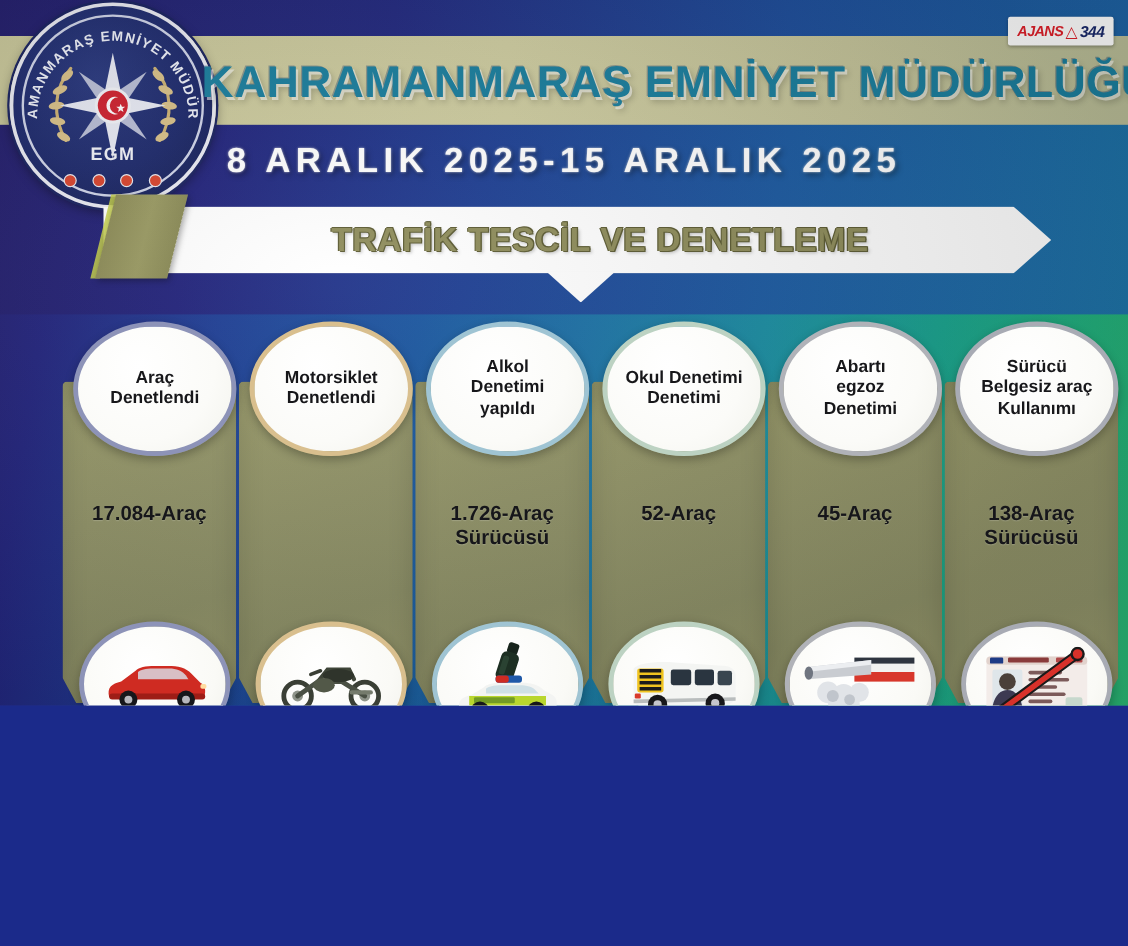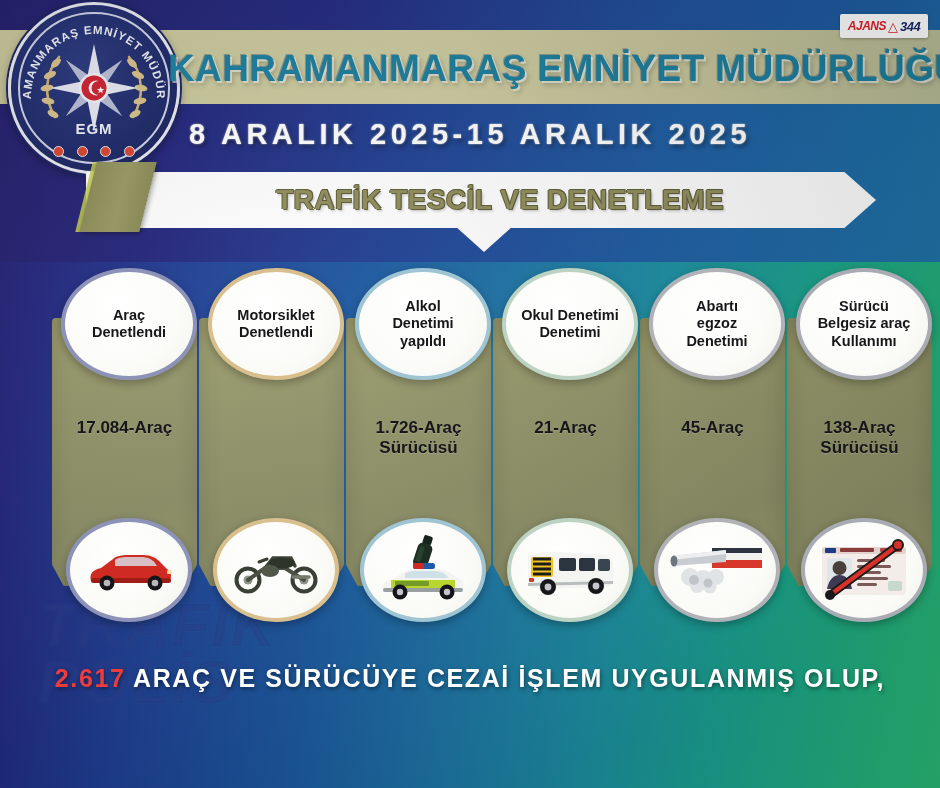--- a/index.html
+++ b/index.html
@@ -3,21 +3,21 @@
 <meta charset="utf-8">
 <title>Kahramanmaraş Emniyet Müdürlüğü — Trafik Tescil ve Denetleme</title>
 <style>
   html,body{margin:0;padding:0;}
   body{
     width:940px;height:788px;overflow:hidden;
     font-family:"Liberation Sans","DejaVu Sans",sans-serif;
     background:#1b2a8a;
   }
   .poster{
-    position:relative;width:940px;height:788px;overflow:hidden;
+    position:relative;width:940px;height:588px;overflow:hidden;
     background:
       linear-gradient(100deg,
         #251f6e 0%,
         #23257e 8%,
         #1f3f95 22%,
         #1b57a0 38%,
         #1d73a6 52%,
         #1c8fa3 66%,
         #1aa48e 80%,
         #22b07c 92%,
@@ -352,21 +352,21 @@
     </div>
 
     <div class="col" style="left:493px;">
       <div class="col-panel notched"></div>
       <div class="col-top-circle" style="border:4px solid #bcd2c2;">
         <div class="lbl">
           <span>Okul Denetimi</span><br>
           <span>Denetimi</span>
         </div>
       </div>
-      <div class="col-value">21-Araç</div>
+      <div class="col-value">52-Araç</div>
       <div class="col-icon-circle" style="border:4px solid #bcd2c2;">
         <svg width="96" height="54" viewBox="0 0 96 54" aria-hidden="true">
           <path d="M6,14 L6,40 C6,43 8,45 12,45 L80,45 C86,45 90,42 91,37 L91,20 C91,16 88,13 83,12 L40,9 C22,8 10,10 6,14 Z" fill="#f4f5f3"></path>
           <rect x="9" y="14" width="22" height="20" rx="2" fill="#f0c420"></rect>
           <g stroke="#1c1c1c" stroke-width="3" fill="none">
             <path d="M11,16 L29,16"></path>
               <path d="M11,21 L29,21"></path>
               <path d="M11,26 L29,26"></path>
               <path d="M11,31 L29,31"></path>
           </g>

